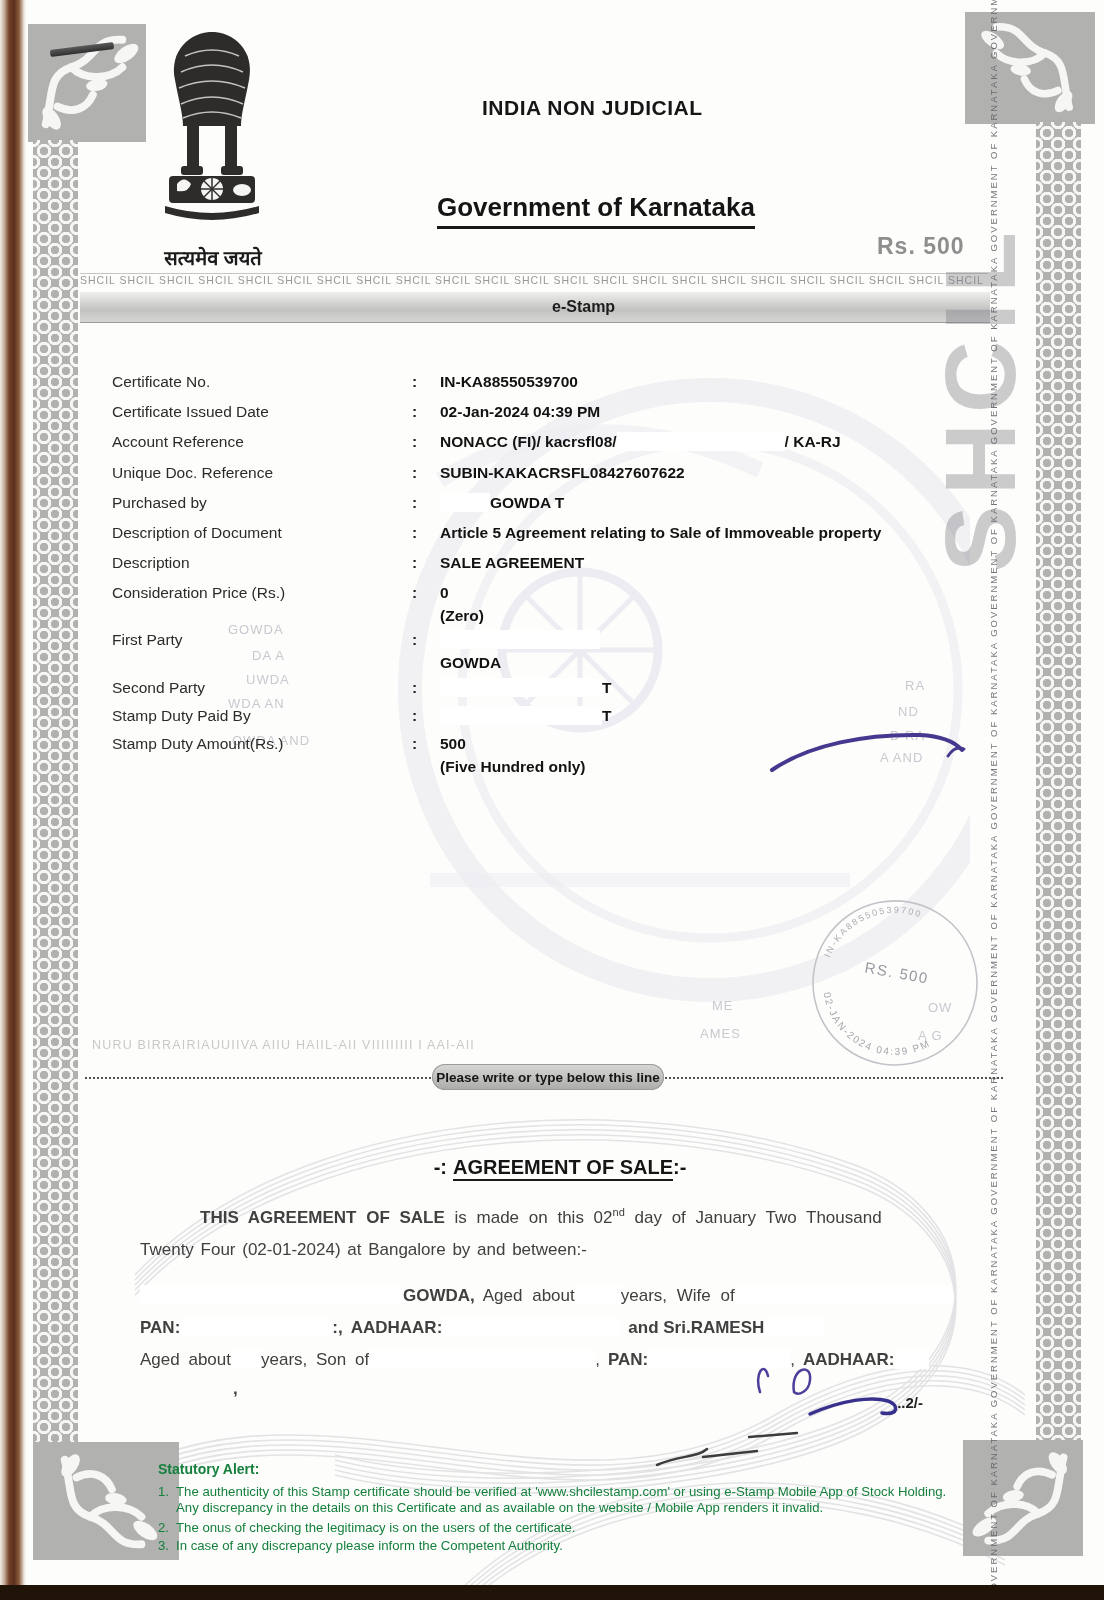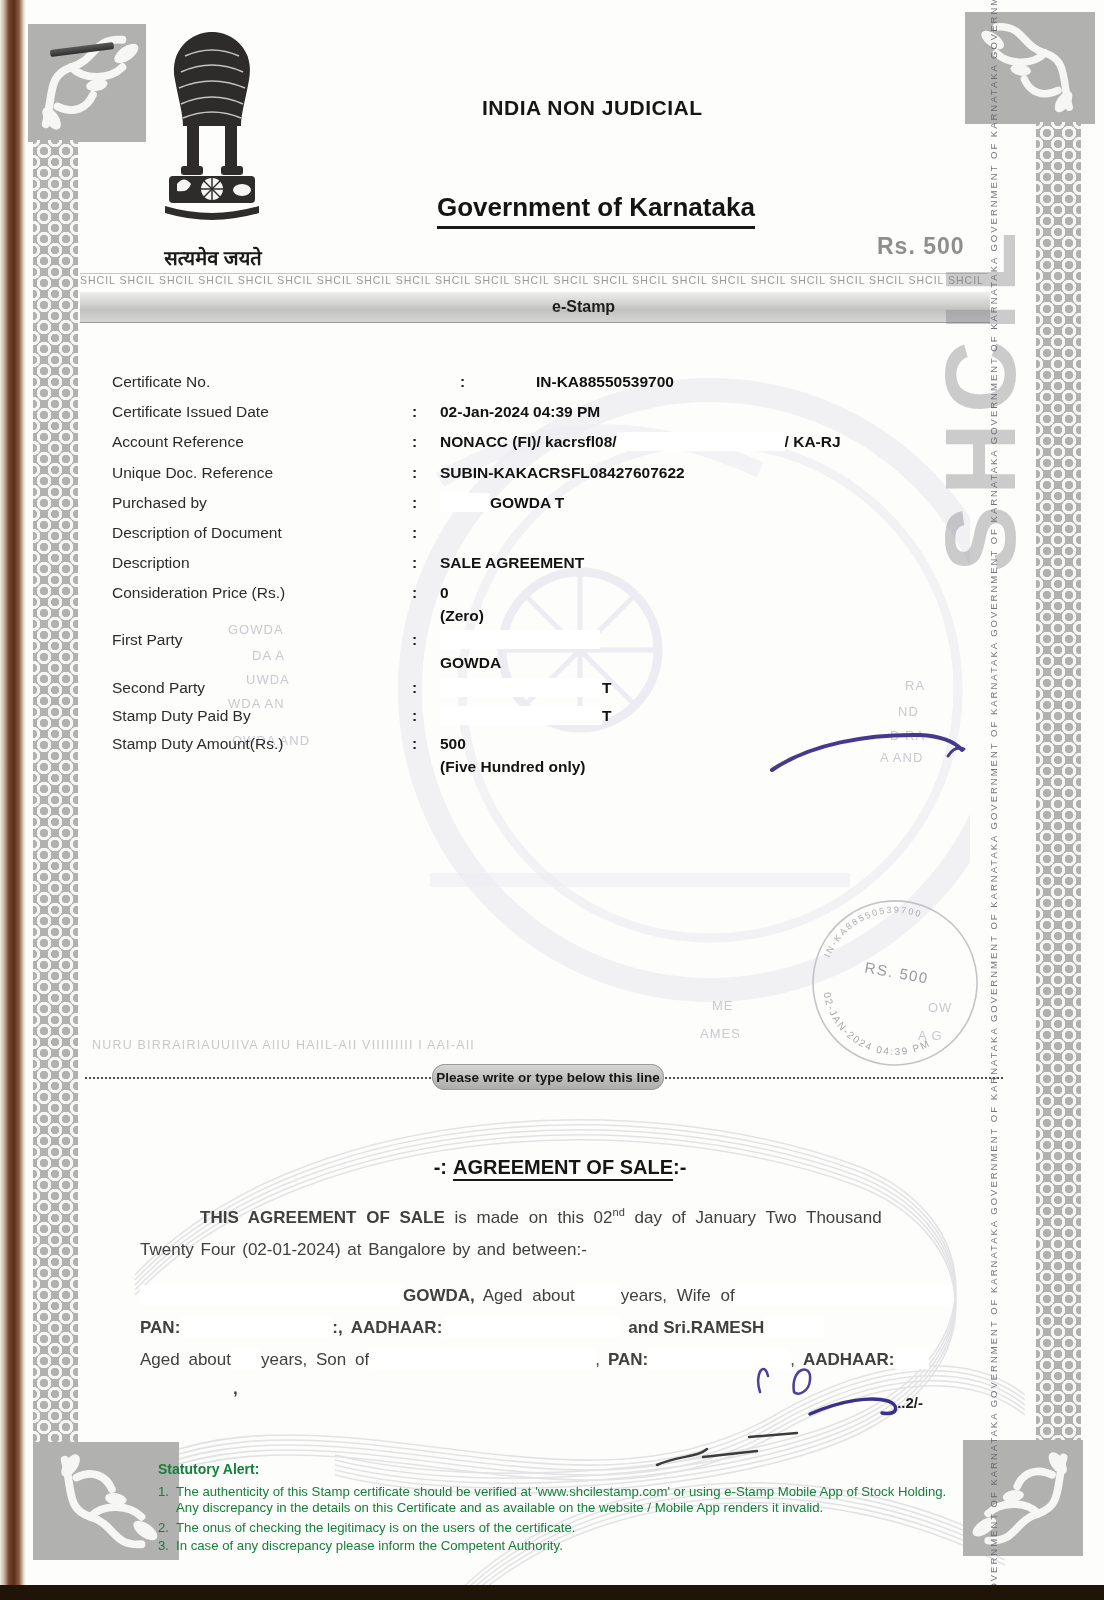--- a/index.html
+++ b/index.html
@@ -220,21 +220,21 @@
   <span class="ghost" style="left:905px;top:678px;">RA</span>
   <span class="ghost" style="left:898px;top:704px;">ND</span>
   <span class="ghost" style="left:890px;top:728px;">D RA</span>
   <span class="ghost" style="left:880px;top:750px;">A AND</span>
   <span class="ghost" style="left:712px;top:998px;">ME</span>
   <span class="ghost" style="left:700px;top:1026px;">AMES</span>
   <span class="ghost" style="left:928px;top:1000px;">OW</span>
   <span class="ghost" style="left:918px;top:1028px;">A G</span>
 
   <div class="cert">
-    <div class="crow" style="top:0;gap:48px;">
+    <div class="crow" style="top:0;">
       <span class="clabel">Certificate No.</span>
       <span class="ccolon">:</span>
       <div class="ccell"><span>IN-KA88550539700</span></div>
     </div>
     <div class="crow" style="top:30px;">
       <span class="clabel">Certificate Issued Date</span>
       <span class="ccolon">:</span>
       <div class="ccell"><span>02-Jan-2024 04:39 PM</span></div>
     </div>
     <div class="crow" style="top:60px;">
@@ -250,20 +250,21 @@
       <div class="ccell"><span>SUBIN-KAKACRSFL08427607622</span></div>
     </div>
     <div class="crow" style="top:121px;">
       <span class="clabel">Purchased by</span>
       <span class="ccolon">:</span>
       <div class="ccell"><span class="redact" style="width:50px;"></span><span>GOWDA T</span></div>
     </div>
     <div class="crow" style="top:151px;">
       <span class="clabel">Description of Document</span>
       <span class="ccolon">:</span>
+      <div class="ccell"><span>Article 5 Agreement relating to Sale of Immoveable property</span></div>
     </div>
     <div class="crow" style="top:181px;">
       <span class="clabel">Description</span>
       <span class="ccolon">:</span>
       <div class="ccell"><span>SALE AGREEMENT</span></div>
     </div>
     <div class="crow" style="top:211px;">
       <span class="clabel">Consideration Price (Rs.)</span>
       <span class="ccolon">:</span>
       <div class="ccell">

